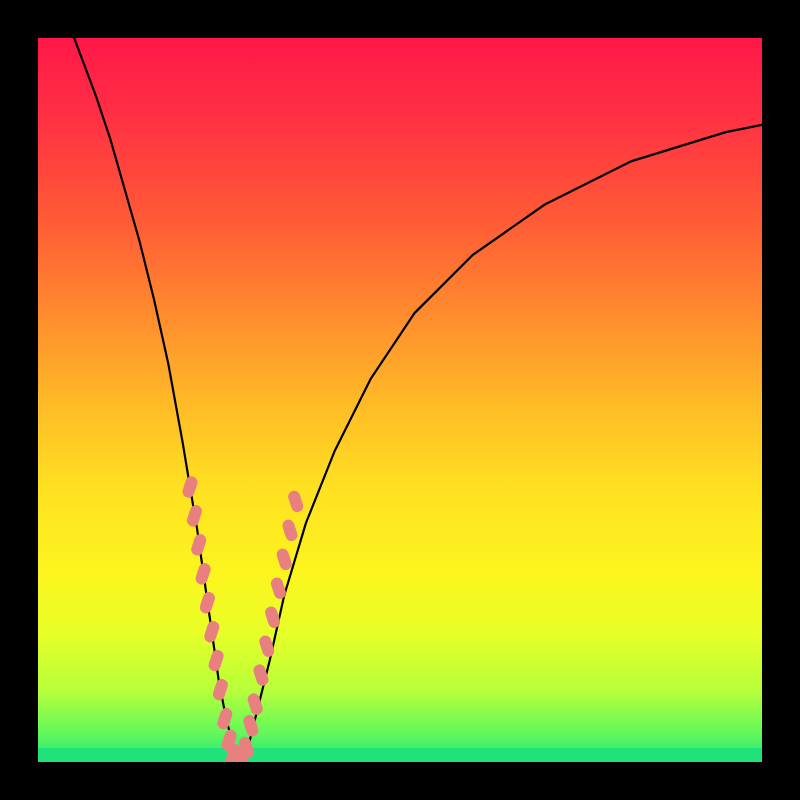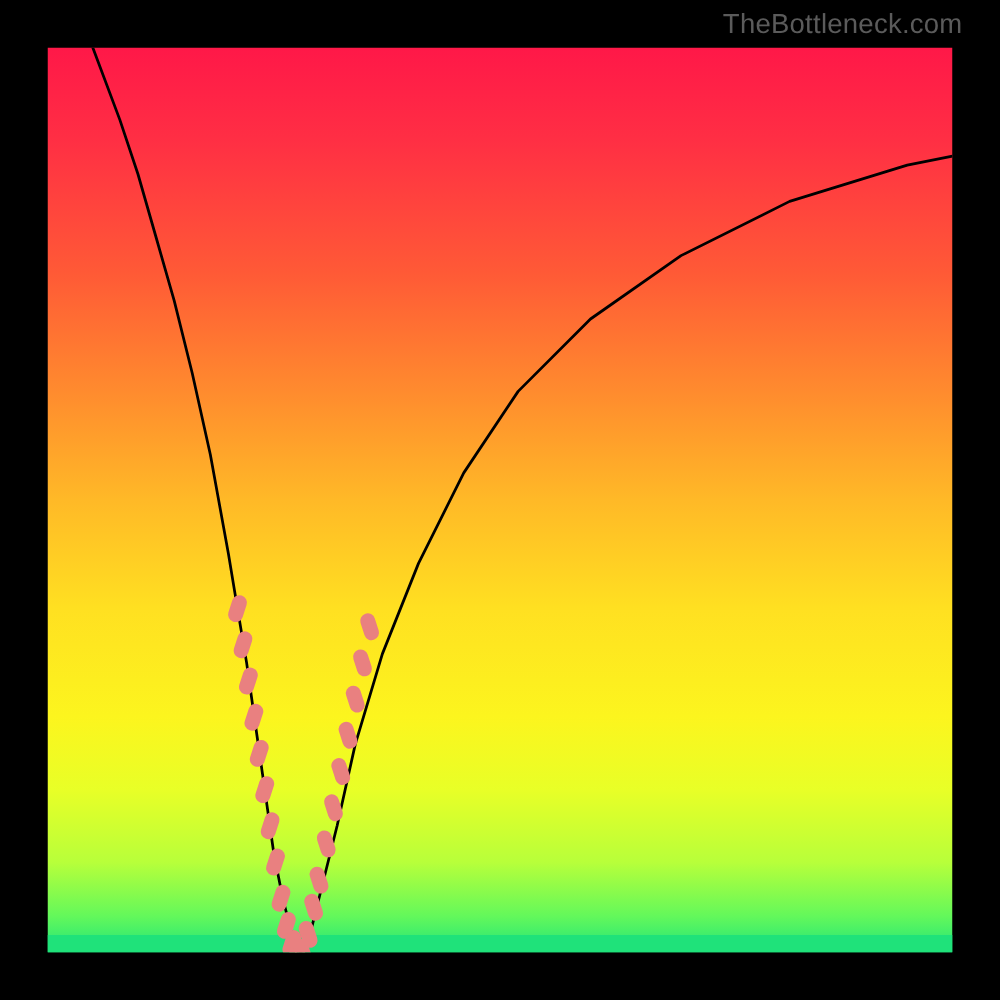--- a/index.html
+++ b/index.html
@@ -100,14 +100,13 @@
           <rect x="222.8" y="597.2" width="12" height="22" rx="6" ry="6" fill="#e98080" transform="rotate(-18 228.8 608.2)"></rect>
           <rect x="228.6" y="568.2" width="12" height="22" rx="6" ry="6" fill="#e98080" transform="rotate(-18 234.6 579.2)"></rect>
           <rect x="234.4" y="539.2" width="12" height="22" rx="6" ry="6" fill="#e98080" transform="rotate(-18 240.4 550.2)"></rect>
           <rect x="240.2" y="510.3" width="12" height="22" rx="6" ry="6" fill="#e98080" transform="rotate(-18 246.2 521.3)"></rect>
           <rect x="246.0" y="481.3" width="12" height="22" rx="6" ry="6" fill="#e98080" transform="rotate(-18 252.0 492.3)"></rect>
           <rect x="251.7" y="452.4" width="12" height="22" rx="6" ry="6" fill="#e98080" transform="rotate(-18 257.7 463.4)"></rect>
         </g>
     </svg>
   </div>
 
-  <div class="watermark">TheBottleneck.com</div>
 </div>
 
 </body></html>

